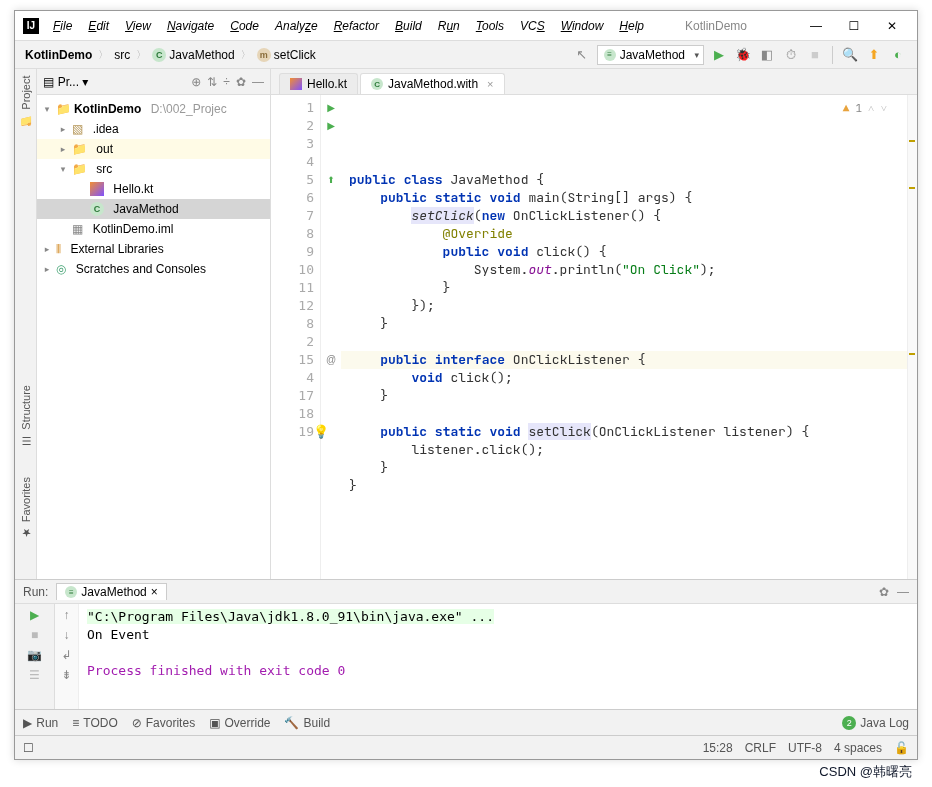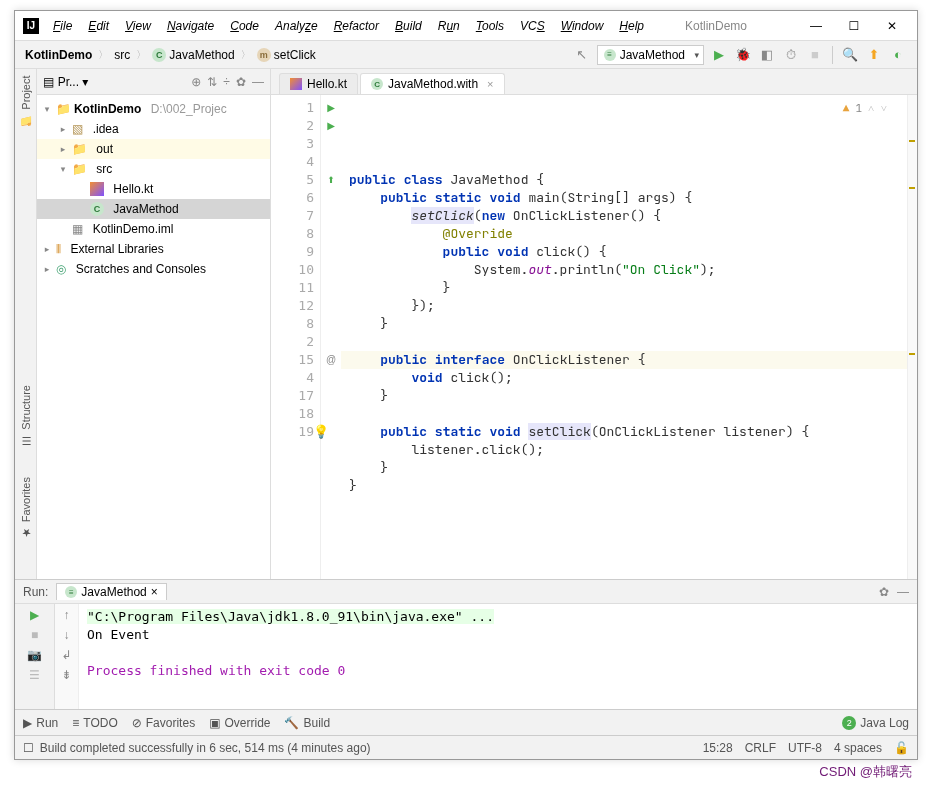--- a/index.html
+++ b/index.html
@@ -64,21 +64,21 @@
 .run-tab { padding:1px 8px; border:1px solid #ccc; border-bottom:none; background:#fff; display:flex; align-items:center; gap:4px; font-size:12px; }
 .run-body { flex:1; display:flex; }
 .run-left { width:40px; display:flex; flex-direction:column; align-items:center; padding:4px; gap:6px; background:#f2f2f2; border-right:1px solid #ddd; }
 .run-mid { width:24px; display:flex; flex-direction:column; align-items:center; padding:4px; gap:6px; background:#f9f9f9; border-right:1px solid #eee; }
 .console { flex:1; font-family:Consolas,monospace; font-size:13px; padding:4px 8px; line-height:18px; white-space:pre; }
 .console .hl-bg { background:#e6ffe6; }
 .bottom-bar { height:26px; border-top:1px solid #ccc; display:flex; align-items:center; background:#f2f2f2; padding:0 8px; gap:14px; font-size:12px; }
 .bottom-bar .bb-item { display:flex; align-items:center; gap:4px; color:#555; }
 .status-bar { height:24px; border-top:1px solid #ccc; display:flex; align-items:center; padding:0 8px; font-size:12px; background:#f2f2f2; color:#555; }
 .status-right { margin-left:auto; display:flex; gap:12px; }
-.watermark { position:absolute; bottom:6px; right:20px; color:#701a75; font-size:13px; }
+.watermark { position:absolute; bottom:6px; right:20px; color:#0f172a; font-size:13px; }
 </style>
 </head>
 <body>
 
 <div class="window">
 
   <div class="titlebar">
     <span class="app-icon">IJ</span>
     <div class="menu-items">
       <span><u>F</u>ile</span>
@@ -280,21 +280,20 @@
     <span class="bb-item">▣ <span>Override</span></span>
     <span class="bb-item">🔨 <span>Build</span></span>
     <span style="margin-left:auto" class="bb-item">
         <span style="background:#4caf50;color:#fff;border-radius:50%;width:14px;height:14px;display:inline-flex;align-items:center;justify-content:center;font-size:9px">2</span> 
         <span>Java Log</span>
       </span>
   </div>
 
   <div class="status-bar">
     <span style="margin-right:6px">☐</span>
-    <span>Build completed successfully in 6 sec, 514 ms (4 minutes ago)</span>
     <div class="status-right">
       <span>15:28</span>
       <span>CRLF</span>
       <span>UTF-8</span>
       <span>4 spaces</span>
       <span>🔓</span>
     </div>
   </div>
 </div>
 

